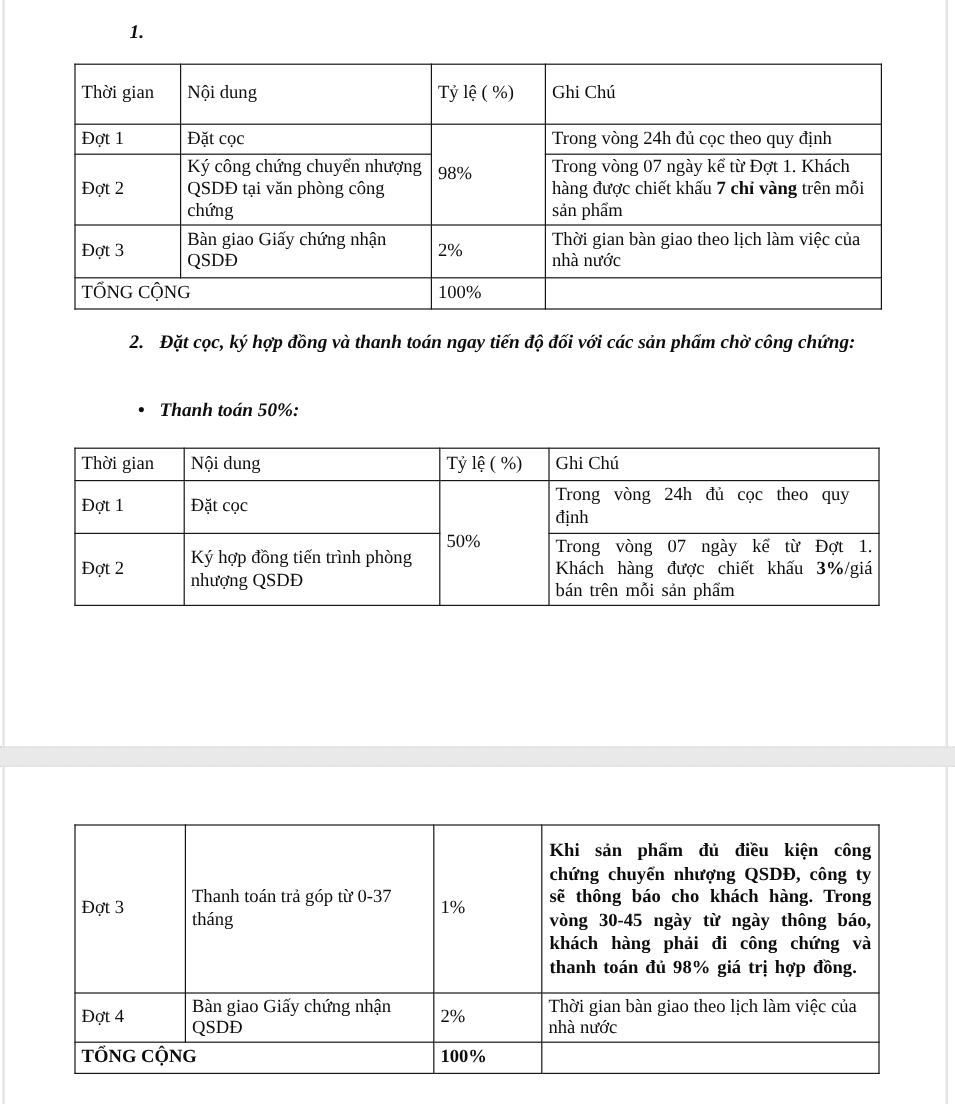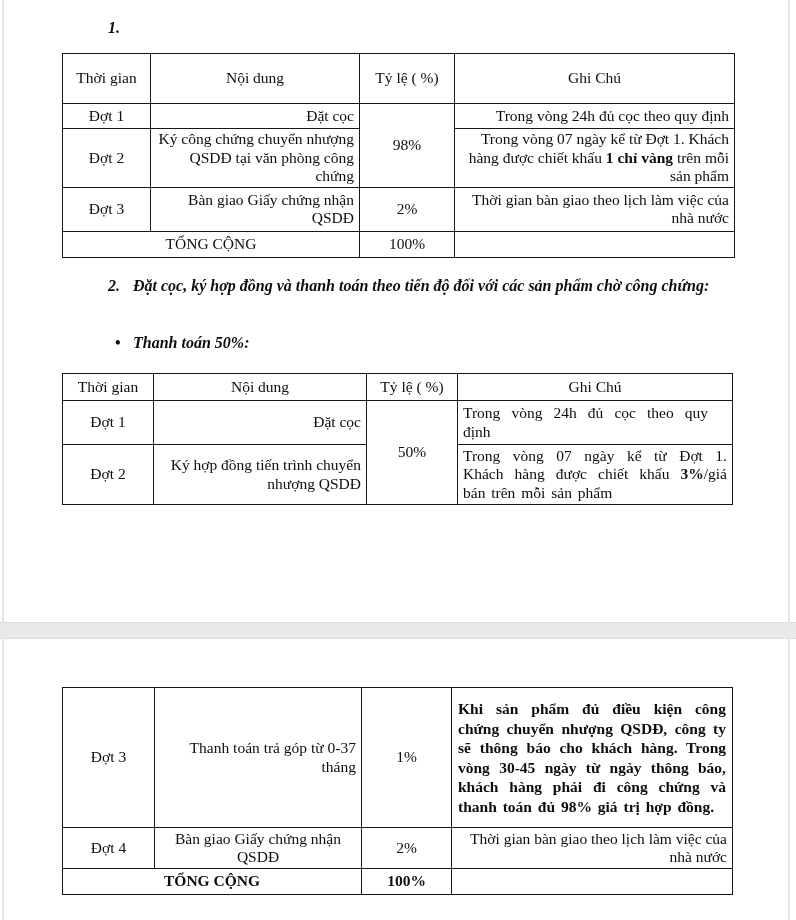--- a/index.html
+++ b/index.html
@@ -46,27 +46,27 @@
   .bullet-line .num { width: 18px; flex: 0 0 18px; font-style: normal; }
 
   table.doc-table {
     position: absolute;
     border-collapse: collapse;
     table-layout: fixed;
     font-size: 15.5px;
   }
   .doc-table td {
     border: 1.6px solid #161616;
-    text-align: center;
+    text-align: left;
     vertical-align: middle;
     padding: 1px 5px;
     line-height: 18.5px;
     overflow: hidden;
   }
-  .doc-table td.left { text-align: right; }
+  .doc-table td.left { text-align: left; }
   .doc-table td.just { text-align: justify; }
   .doc-table td.bold { font-weight: bold; }
   b.inline-bold { font-weight: bold; }
 
   .t1 { left: 62px; top: 53px; width: 672px; }
   .t1 .rh-head { height: 50px; }
   .t1 .rh-1 { height: 25px; }
   .t1 .rh-2 { height: 55px; }
   .t1 .rh-3 { height: 44px; }
   .t1 .rh-4 { height: 26px; }
@@ -114,39 +114,39 @@
       </tr>
       <tr class="rh-1">
         <td>Đợt 1</td>
         <td class="left">Đặt cọc</td>
         <td rowspan="2">98%</td>
         <td class="left">Trong vòng 24h đủ cọc theo quy định</td>
       </tr>
       <tr class="rh-2">
         <td>Đợt 2</td>
         <td class="left">Ký công chứng chuyển nhượng QSDĐ tại văn phòng công chứng</td>
-        <td class="left"><span>Trong vòng 07 ngày kể từ Đợt 1. Khách hàng được chiết khấu </span><b class="inline-bold">1 chỉ vàng</b><span> trên mỗi sản phẩm</span></td>
+        <td class="left"><span>Trong vòng 07 ngày kể từ Đợt 1. Khách hàng được chiết khấu </span><b class="inline-bold">7 chỉ vàng</b><span> trên mỗi sản phẩm</span></td>
       </tr>
       <tr class="rh-3">
         <td>Đợt 3</td>
         <td class="left">Bàn giao Giấy chứng nhận QSDĐ</td>
         <td>2%</td>
         <td class="left">Thời gian bàn giao theo lịch làm việc của nhà nước</td>
       </tr>
       <tr class="rh-4">
         <td colspan="2">TỔNG CỘNG</td>
         <td>100%</td>
         <td></td>
       </tr>
     </tbody>
   </table>
 
   <div class="heading heading-2">
     <span class="num">2.</span>
-    <span class="htext">Đặt cọc, ký hợp đồng và thanh toán theo tiến độ đối với các sản phẩm chờ công chứng:</span>
+    <span class="htext">Đặt cọc, ký hợp đồng và thanh toán ngay tiến độ đối với các sản phẩm chờ công chứng:</span>
   </div>
 
   <div class="heading bullet-line">
     <span class="num">•</span>
     <span class="htext">Thanh toán 50%:</span>
   </div>
 
   <table class="doc-table t2">
     <colgroup>
         <col style="width:91px">
@@ -162,21 +162,21 @@
         <td>Ghi Chú</td>
       </tr>
       <tr class="rh-1">
         <td>Đợt 1</td>
         <td class="left">Đặt cọc</td>
         <td rowspan="2">50%</td>
         <td class="just wrapnote">Trong vòng 24h đủ cọc theo quy định</td>
       </tr>
       <tr class="rh-2">
         <td>Đợt 2</td>
-        <td class="left">Ký hợp đồng tiến trình chuyển nhượng QSDĐ</td>
+        <td class="left">Ký hợp đồng tiến trình phòng nhượng QSDĐ</td>
         <td class="just"><span>Trong vòng 07 ngày kể từ Đợt 1. Khách hàng được chiết khấu </span><b class="inline-bold">3%</b><span>/giá bán trên mỗi sản phẩm</span></td>
       </tr>
     </tbody>
   </table>
 
   <table class="doc-table t3">
     <colgroup>
         <col style="width:92px">
         <col style="width:207px">
         <col style="width:90px">

